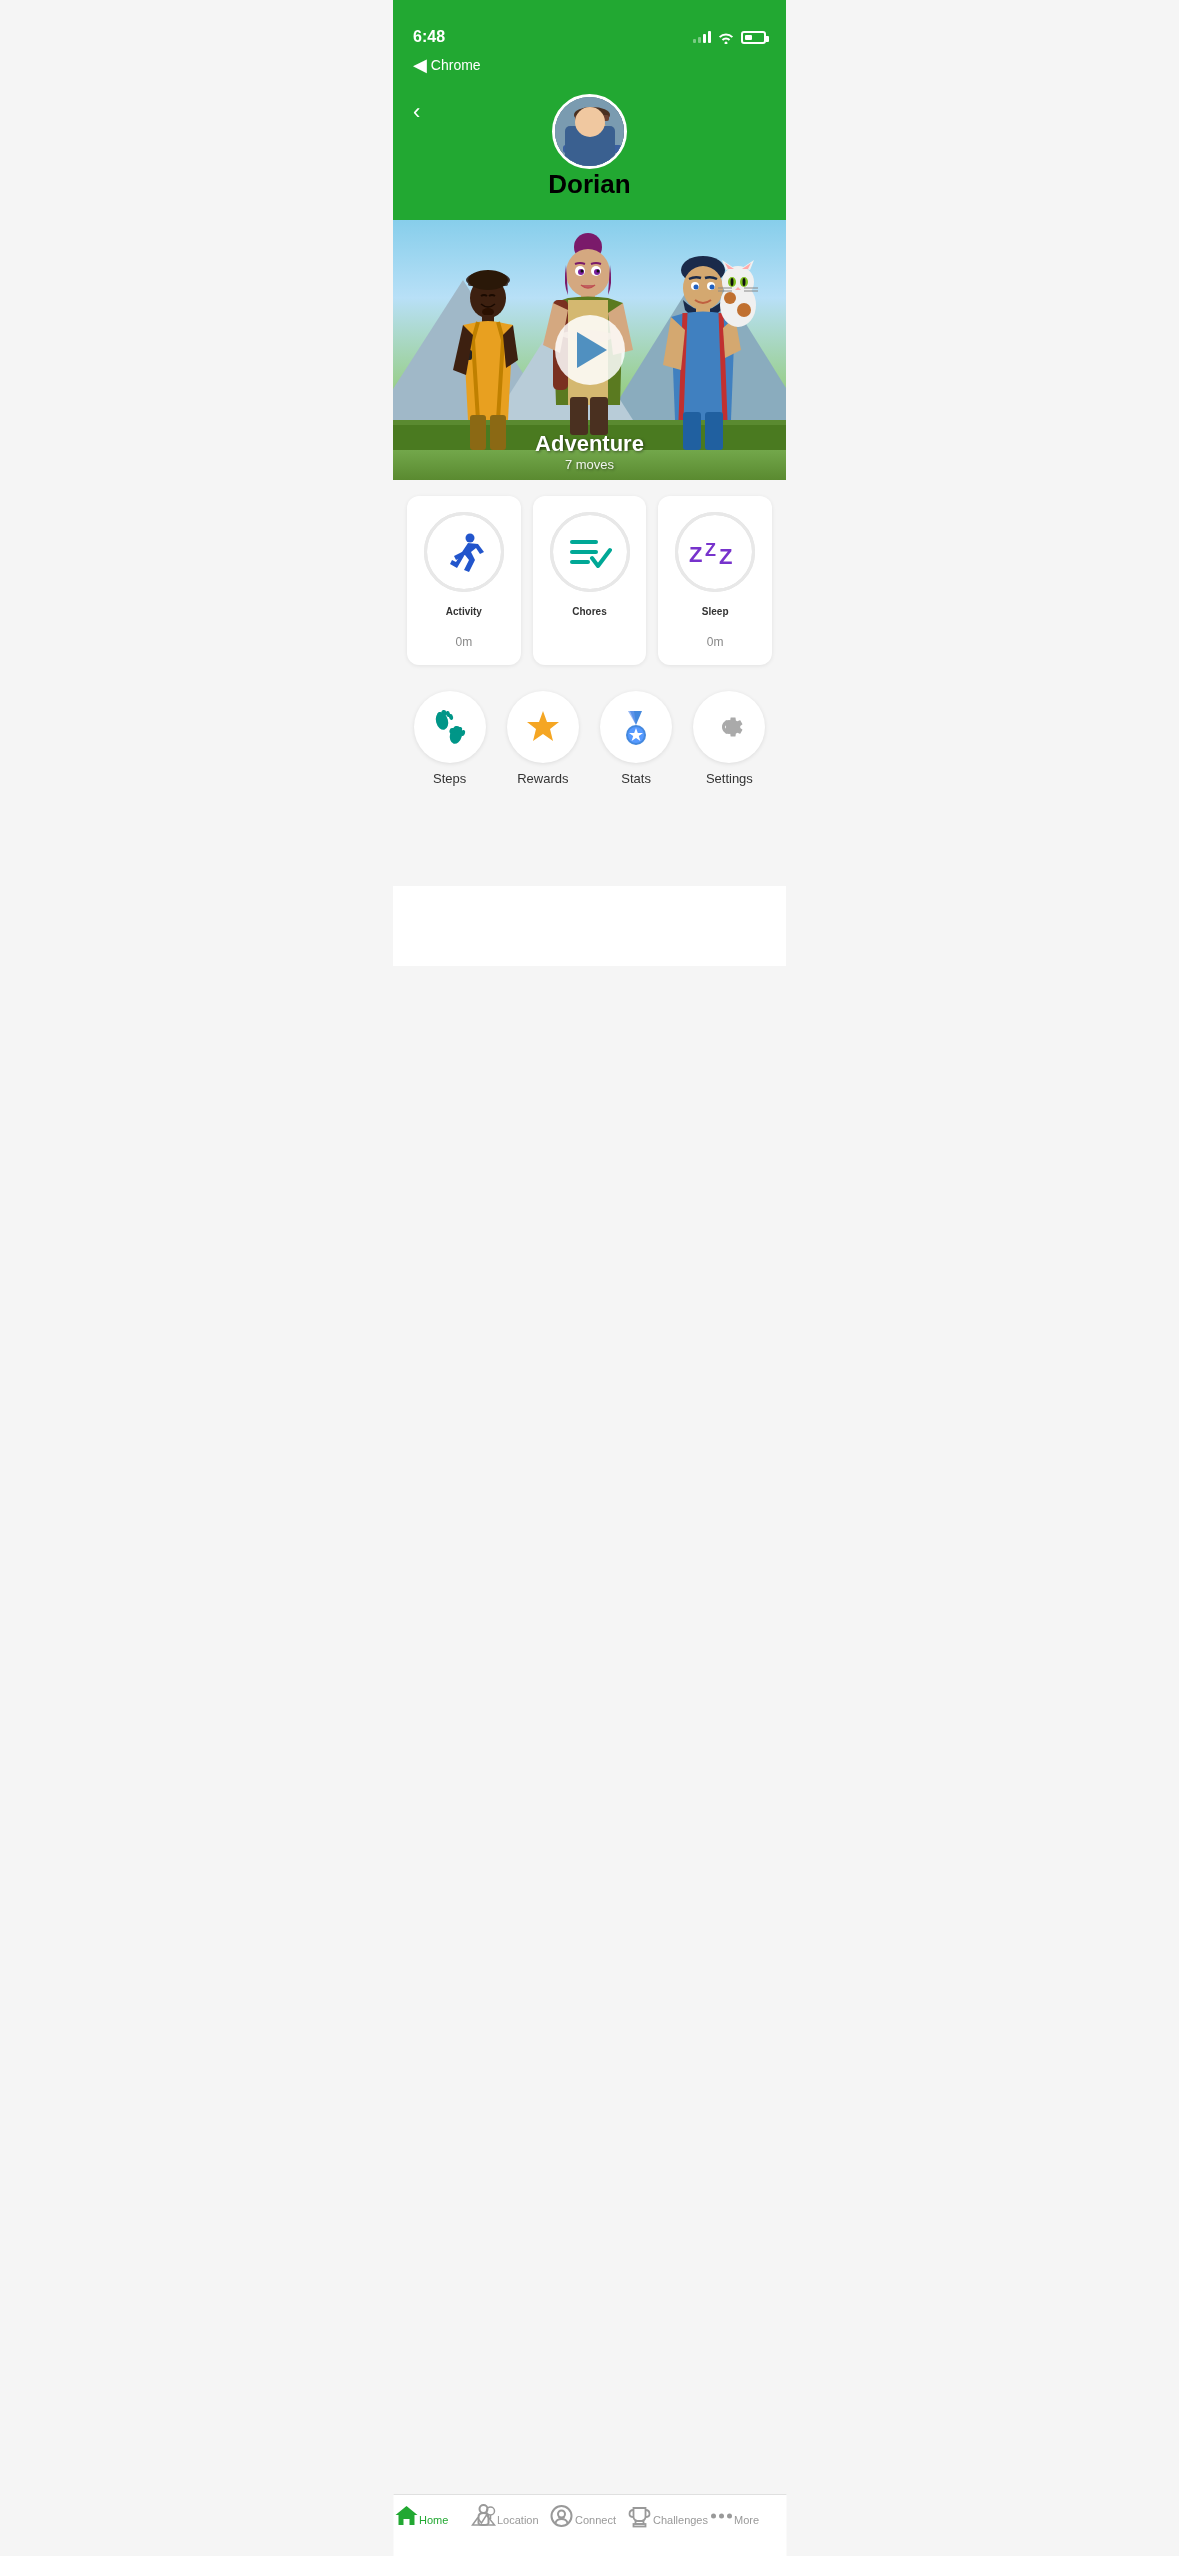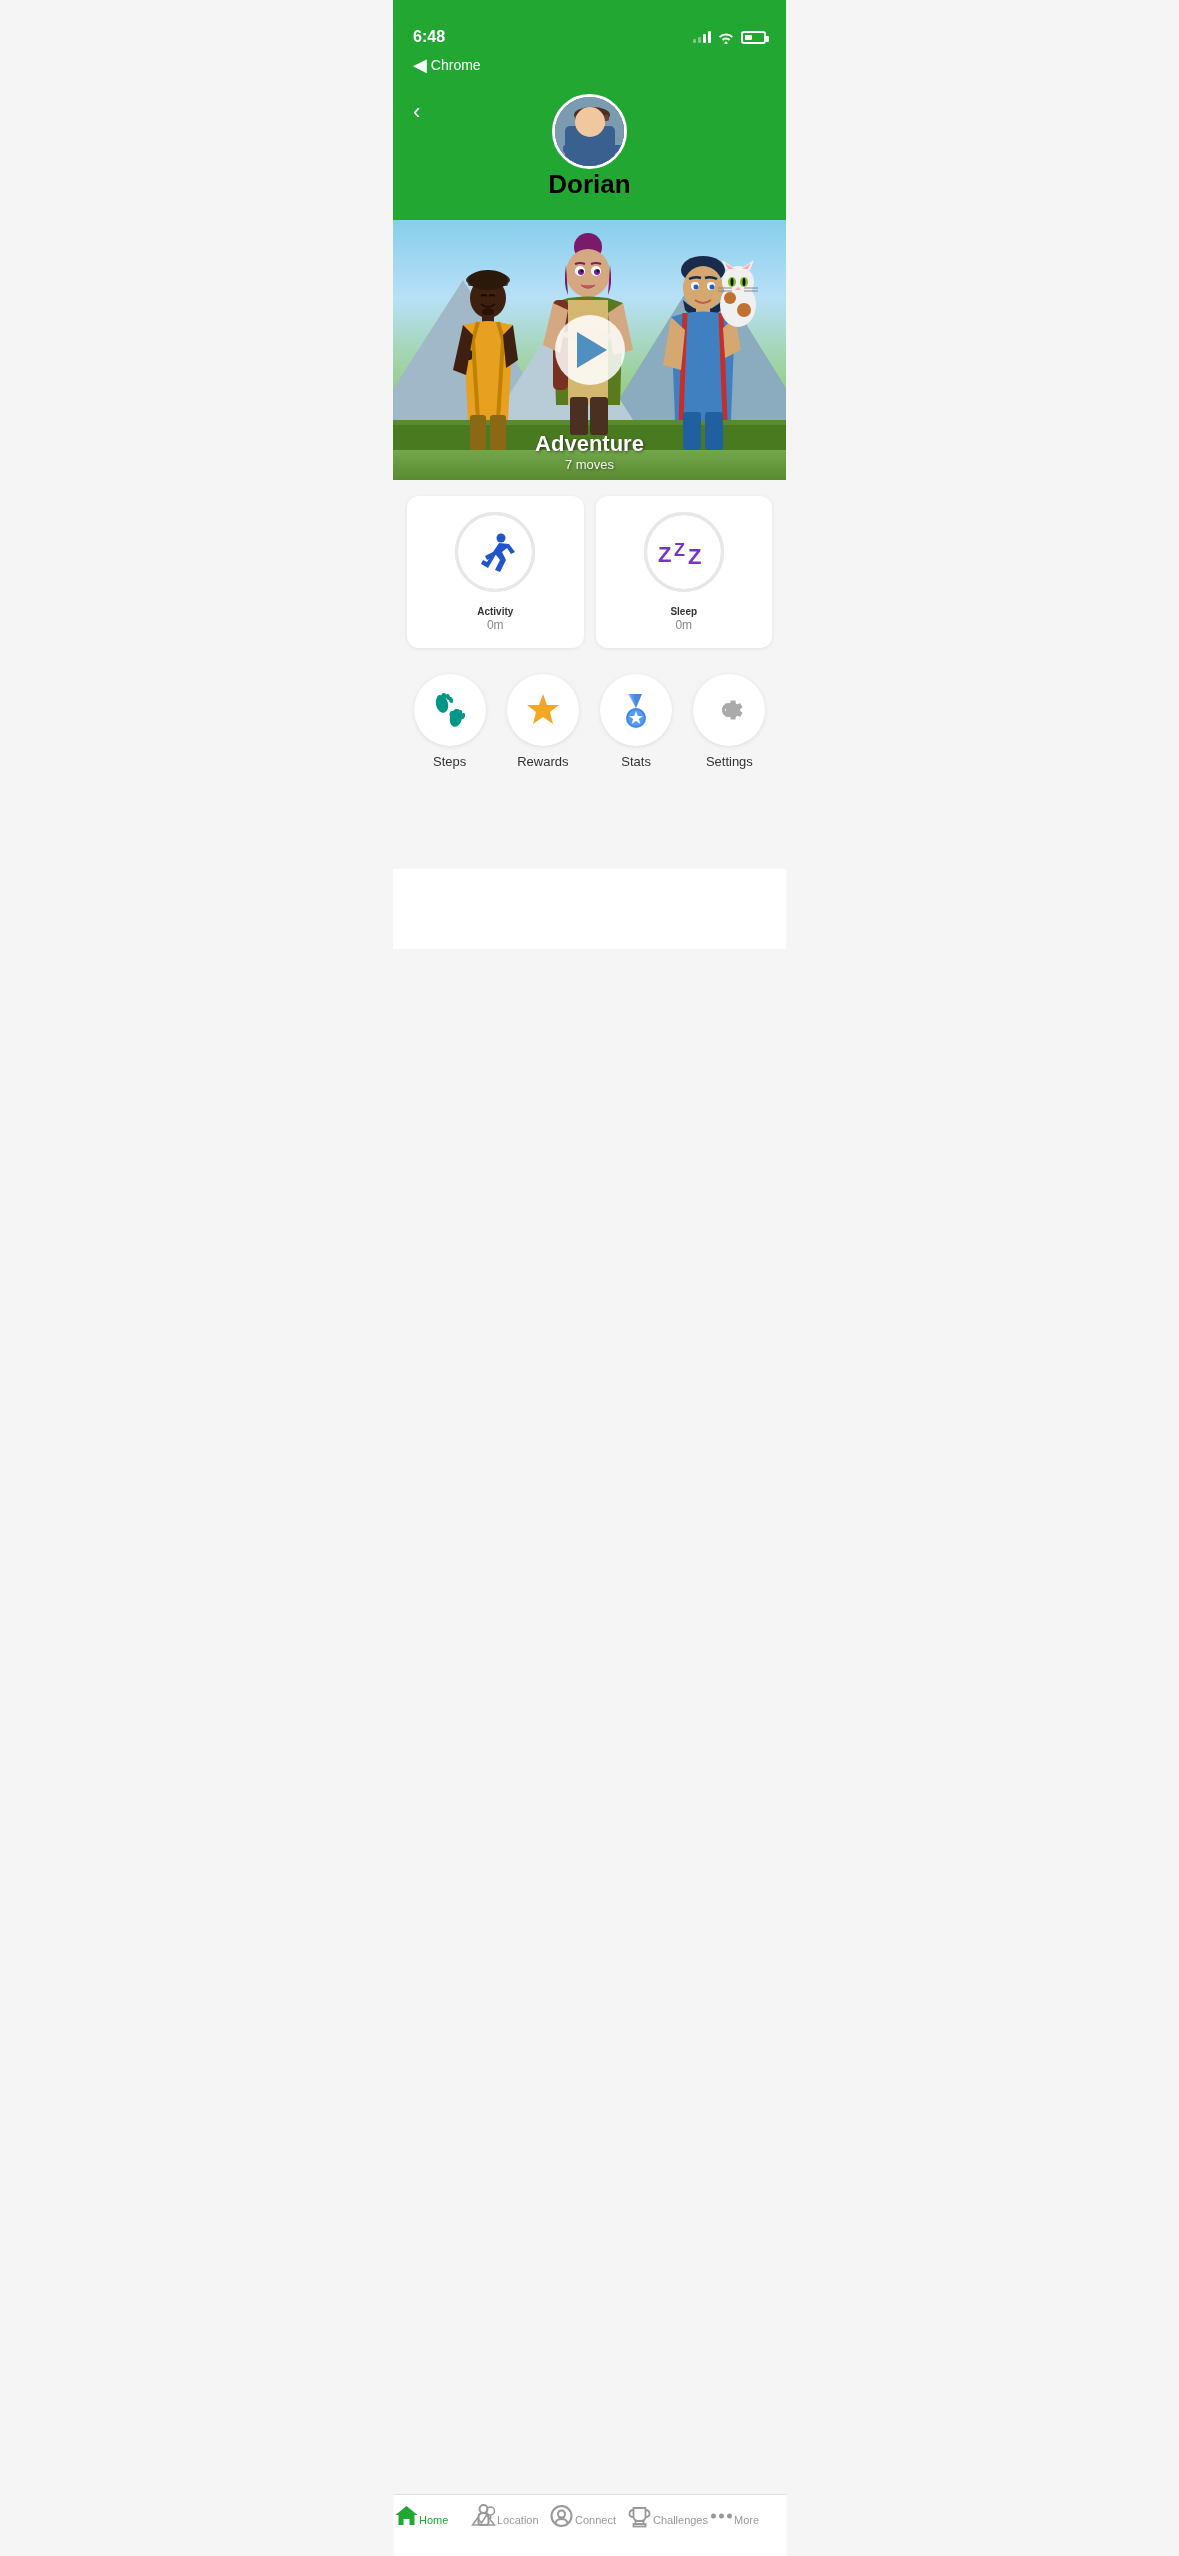--- a/index.html
+++ b/index.html
@@ -233,21 +233,21 @@
     }
     .card-label {
       font-size: 10px;
       font-weight: 600;
       color: #333;
       margin-top: 4px;
     }
     .card-value {
       font-size: 12px;
       color: #888;
-      margin-top: 1px;
+      margin-top: 18px;
     }
 
     
     .quick-actions {
       display: flex;
       justify-content: space-around;
       padding: 10px 10px 20px;
       background: #f5f5f5;
     }
     .qa-item {
@@ -537,20 +537,34 @@
         <svg width="44" height="44" viewBox="0 0 44 44">
           <circle cx="28" cy="8" r="4.5" fill="#2255cc"></circle>
           <path d="M26 13 L20 22 L12 26 L14 30 L23 25 L27 30 L22 40 L27 42 L33 30 L29 22 L34 18 L38 24 L42 22 L36 14 Z" fill="#2255cc"></path>
           <path d="M20 22 L14 32 L10 30 L8 34 L15 38 L22 26 Z" fill="#2255cc"></path>
         </svg>
       </div>
       <span class="card-label">Activity</span>
       <span class="card-value">0m</span>
     </div>
 
+    <div class="card">
+      <div class="card-circle">
+
+        <svg width="44" height="36" viewBox="0 0 44 36">
+          <line x1="4" y1="8" x2="28" y2="8" stroke="#00a896" stroke-width="4" stroke-linecap="round"></line>
+          <line x1="4" y1="18" x2="28" y2="18" stroke="#00a896" stroke-width="4" stroke-linecap="round"></line>
+          <line x1="4" y1="28" x2="20" y2="28" stroke="#00a896" stroke-width="4" stroke-linecap="round"></line>
+
+          <path d="M24 24 L30 32 L42 16" stroke="#00a896" stroke-width="4" fill="none" stroke-linecap="round" stroke-linejoin="round"></path>
+        </svg>
+      </div>
+      <span class="card-label">Chores</span>
+      <span class="card-value"></span>
+    </div>
 
     <div class="card">
       <div class="card-circle">
 
         <svg width="56" height="36" viewBox="0 0 56 36">
           <text x="2" y="28" font-size="22" font-weight="800" fill="#7733cc" font-family="Arial, sans-serif">Z</text>
           <text x="18" y="22" font-size="18" font-weight="800" fill="#7733cc" font-family="Arial, sans-serif">Z</text>
           <text x="32" y="30" font-size="22" font-weight="800" fill="#7733cc" font-family="Arial, sans-serif">Z</text>
         </svg>
       </div>

